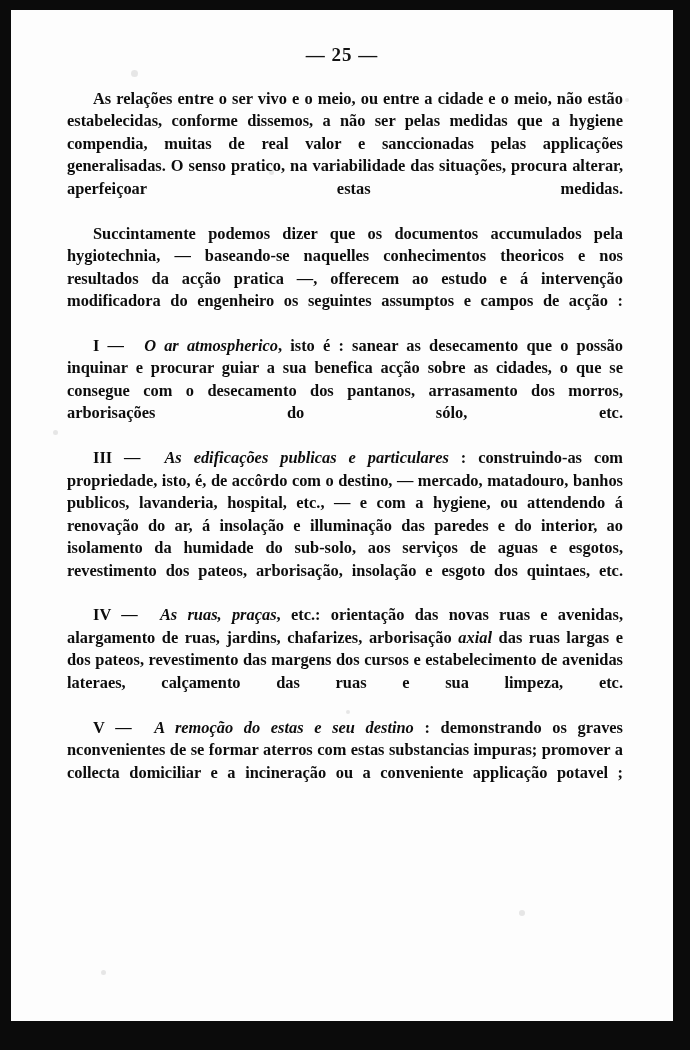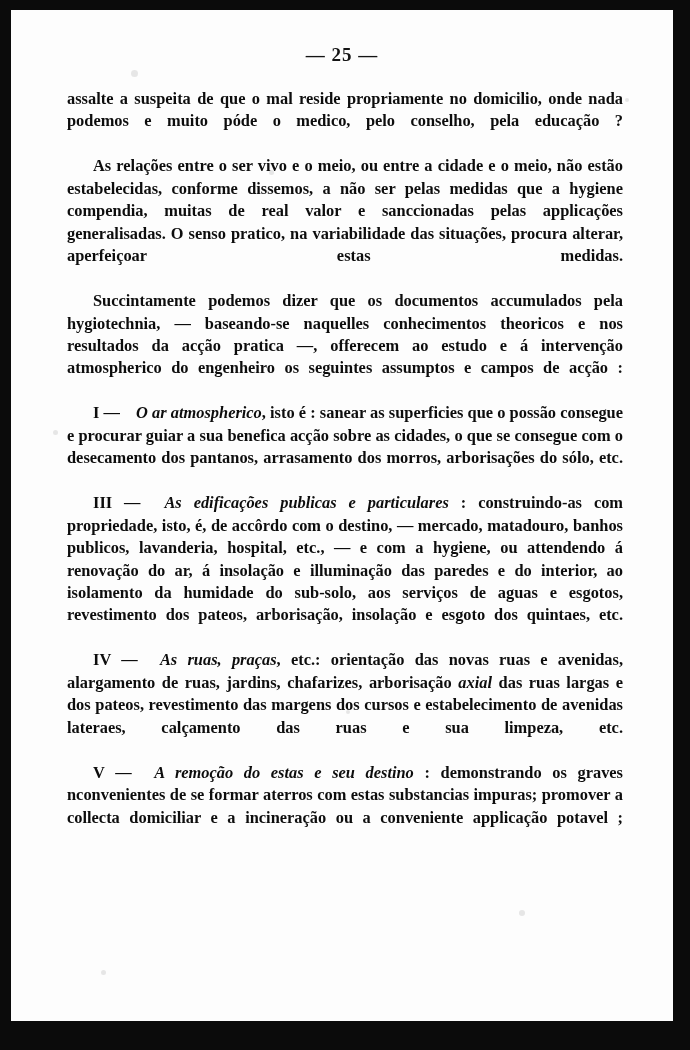--- a/index.html
+++ b/index.html
@@ -106,23 +106,22 @@
     <span class="speck" style="left:614px;top:88px;width:4px;height:4px;"></span>
     <span class="speck" style="left:42px;top:420px;width:5px;height:5px;"></span>
     <span class="speck" style="left:600px;top:560px;width:5px;height:5px;"></span>
     <span class="speck" style="left:335px;top:700px;width:4px;height:4px;"></span>
     <span class="speck" style="left:508px;top:900px;width:6px;height:6px;"></span>
     <span class="speck" style="left:90px;top:960px;width:5px;height:5px;"></span>
 
     <div id="folio">— 25 —</div>
 
     <div id="body-text">
-        <p class="para noindent" id="p-assalte"><span>assalte a suspeita de que o mal reside propriamente no domicilio, onde nada podemos e muito póde o medico, pelo conselho, pela educação ?</span></p>
         <p class="para" id="p-as-relacoes"><span>As relações entre o ser vivo e o meio, ou entre a cidade e o meio, não estão estabelecidas, conforme dissemos, a não ser pelas medidas que a hygiene compendia, muitas de real valor e sanccionadas pelas applicações generalisadas. O senso pratico, na variabilidade das situações, procura alterar, aperfeiçoar estas medidas.</span></p>
-        <p class="para" id="p-succintamente"><span>Succintamente podemos dizer que os documentos accumulados pela hygiotechnia, — baseando-se naquelles conhecimentos theoricos e nos resultados da acção pratica —, offerecem ao estudo e á intervenção atmospherico do engenheiro os seguintes assumptos e campos de acção :</span></p>
-        <p class="para" id="p-item-1"><span class="roman">I</span><span> — </span><span class="title-it">O ar atmospherico</span><span>, isto é : sanear as superficies que o possão consegue e procurar guiar a sua benefica acção sobre as cidades, o que se consegue com o desecamento dos pantanos, arrasamento dos morros, arborisações do sólo, etc.</span></p>
+        <p class="para" id="p-succintamente"><span>Succintamente podemos dizer que os documentos accumulados pela hygiotechnia, — baseando-se naquelles conhecimentos theoricos e nos resultados da acção pratica —, offerecem ao estudo e á intervenção modificadora do engenheiro os seguintes assumptos e campos de acção :</span></p>
+        <p class="para" id="p-item-1"><span class="roman">I</span><span> — </span><span class="title-it">O ar atmospherico</span><span>, isto é : sanear as desecamento que o possão inquinar e procurar guiar a sua benefica acção sobre as cidades, o que se consegue com o desecamento dos pantanos, arrasamento dos morros, arborisações do sólo, etc.</span></p>
         <p class="para" id="p-item-3"><span class="roman">III</span><span> — </span><span class="title-it">As edificações publicas e particulares</span><span> : construindo-as com propriedade, isto, é, de accôrdo com o destino, — mercado, matadouro, banhos publicos, lavanderia, hospital, etc., — e com a hygiene, ou attendendo á renovação do ar, á insolação e illuminação das paredes e do interior, ao isolamento da humidade do sub-solo, aos serviços de aguas e esgotos, revestimento dos pateos, arborisação, insolação e esgoto dos quintaes, etc.</span></p>
         <p class="para" id="p-item-4"><span class="roman">IV</span><span> — </span><span class="title-it">As ruas, praças</span><span>, etc.: orientação das novas ruas e avenidas, alargamento de ruas, jardins, chafarizes, arborisação </span><span class="it">axial</span><span> das ruas largas e dos pateos, revestimento das margens dos cursos e estabelecimento de avenidas lateraes, calçamento das ruas e sua limpeza, etc.</span></p>
         <p class="para" id="p-item-5"><span class="roman">V</span><span> — </span><span class="title-it">A remoção do estas e seu destino</span><span> : demonstrando os graves nconvenientes de se formar aterros com estas substancias impuras; promover a collecta domiciliar e a incineração ou a conveniente applicação potavel ;</span></p>
       </div>
 
   </div>
 </div>
 
 </body></html>

